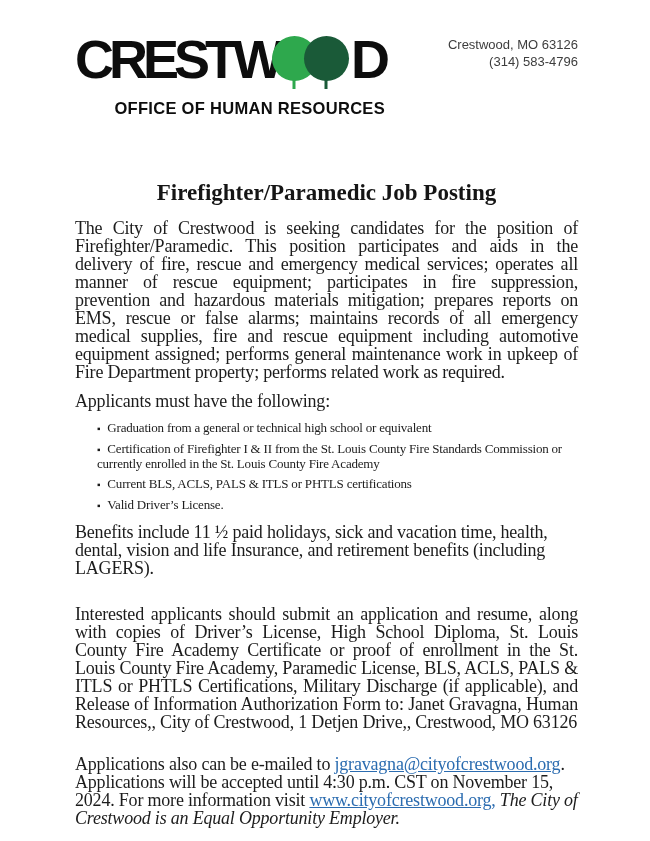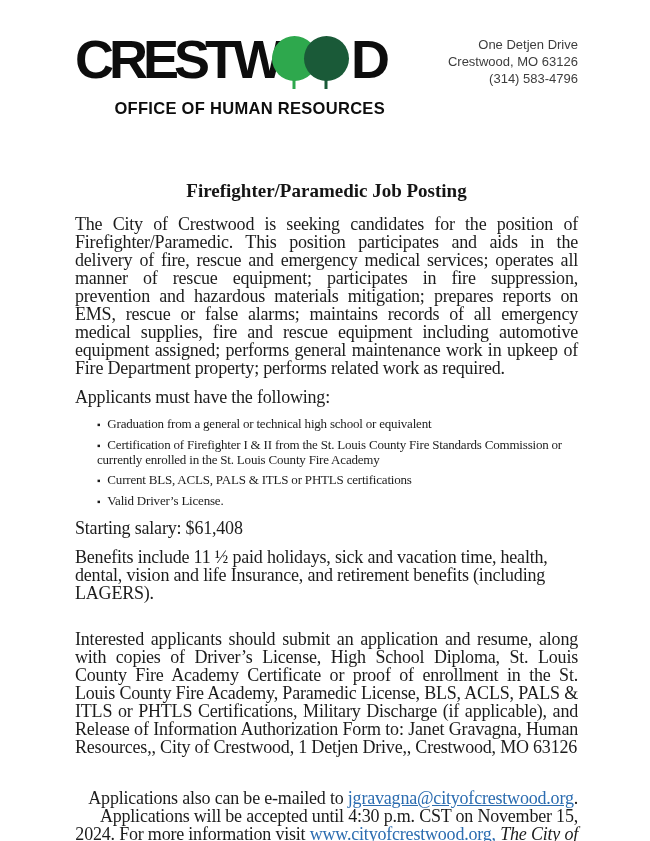--- a/index.html
+++ b/index.html
@@ -68,21 +68,21 @@
     font-size: 13px;
     line-height: 17px;
     color: #3d3d3d;
     padding-top: 6px;
     white-space: nowrap;
   }
 
   
   .doc-title {
     text-align: center;
-    font-size: 19px;
+    font-size: 23px;
     font-weight: 700;
     margin: 62px 0 13px 0;
     color: #151515;
   }
   .para {
     font-size: 18px;
     line-height: 18px;
     margin: 0 0 11px 0;
     letter-spacing: -0.2px;
   }
@@ -94,60 +94,58 @@
   }
   .requirements li {
     padding-left: 22px;
     margin-bottom: 6px;
     font-size: 13px;
     line-height: 14px;
     letter-spacing: -0.2px;
   }
   .bullet { font-size: 10px; margin-right: 7px; }
   .apply-para { margin-top: 28px; }
-  .closing-para { margin-top: 33px; text-align: right; }
+  .closing-para { margin-top: 24px; }
   a { color: var(--link-blue); text-decoration: underline; cursor: pointer; }
   .italic { font-style: italic; }
 </style>
 </head>
 <body>
 
 <div class="page">
 
   <div class="header">
     <div class="logo-block">
       <div class="logo-row">
         <span class="logo-letters">CRESTW</span>
         <span class="tree tree-light"></span>
         <span class="tree tree-dark"></span>
         <span class="logo-letters end">D</span>
       </div>
       <div class="tagline">OFFICE OF HUMAN RESOURCES</div>
     </div>
     <div class="contact">
-      <div>One Detjen Drive</div>
       <div>Crestwood, MO 63126</div>
       <div>(314) 583-4796</div>
     </div>
   </div>
 
   <h1 class="doc-title">Firefighter/Paramedic Job Posting</h1>
 
   <p class="para justify">The City of Crestwood is seeking candidates for the position of Firefighter/Paramedic. This position participates and aids in the delivery of fire, rescue and emergency medical services; operates all manner of rescue equipment; participates in fire suppression, prevention and hazardous materials mitigation; prepares reports on EMS, rescue or false alarms; maintains records of all emergency medical supplies, fire and rescue equipment including automotive equipment assigned; performs general maintenance work in upkeep of Fire Department property; performs related work as required.</p>
 
   <p class="para">Applicants must have the following:</p>
 
   <ul class="requirements">
     <li><span class="bullet">▪</span><span>Graduation from a general or technical high school or equivalent</span></li>
     <li><span class="bullet">▪</span><span>Certification of Firefighter I &amp; II from the St. Louis County Fire Standards Commission or currently enrolled in the St. Louis County Fire Academy</span></li>
     <li><span class="bullet">▪</span><span>Current BLS, ACLS, PALS &amp; ITLS or PHTLS certifications</span></li>
     <li><span class="bullet">▪</span><span>Valid Driver’s License.</span></li>
   </ul>
 
-  <p class="para">Starting salary: $61,408</p>
 
   <p class="para">Benefits include 11 ½ paid holidays, sick and vacation time, health, dental, vision and life Insurance, and retirement benefits (including LAGERS).</p>
 
   <p class="para justify apply-para">Interested applicants should submit an application and resume, along with copies of Driver’s License, High School Diploma, St. Louis County Fire Academy Certificate or proof of enrollment in the St. Louis County Fire Academy, Paramedic License, BLS, ACLS, PALS &amp; ITLS or PHTLS Certifications, Military Discharge (if applicable), and Release of Information Authorization Form to: Janet Gravagna, Human Resources,, City of Crestwood, 1 Detjen Drive,, Crestwood, MO 63126</p>
 
   <p class="para closing-para"><span>Applications also can be e-mailed to </span><a>jgravagna@cityofcrestwood.org</a><span>. Applications will be accepted until 4:30 p.m. CST on November 15, 2024.  For more information visit </span><a>www.cityofcrestwood.org,</a><span class="italic"> The City of Crestwood is an Equal Opportunity Employer.</span></p>
 
 </div>
 
 </body></html>

